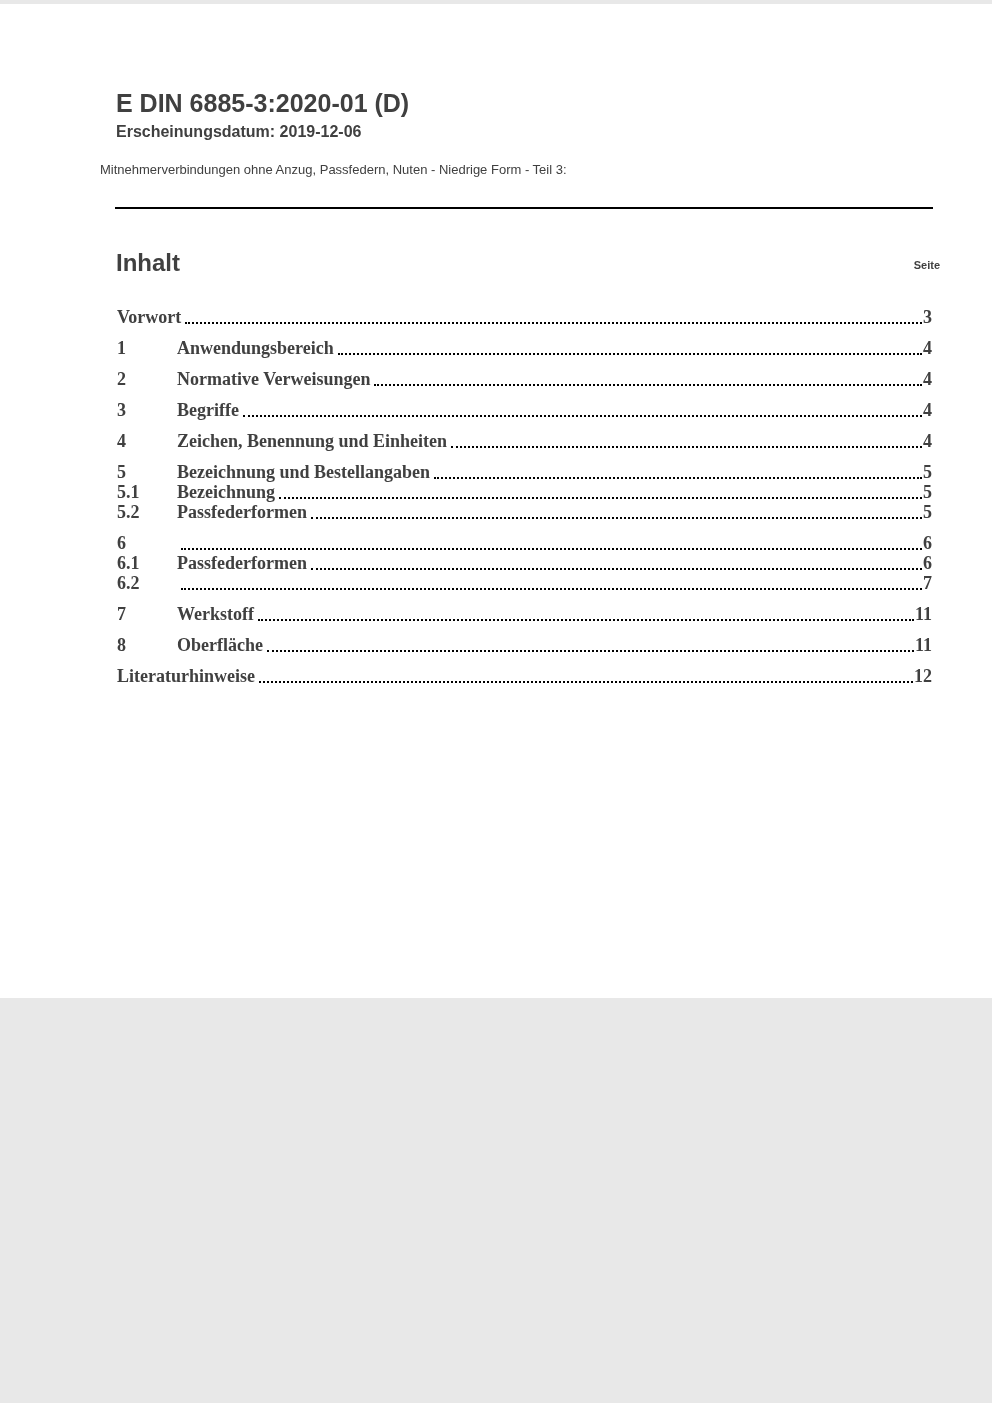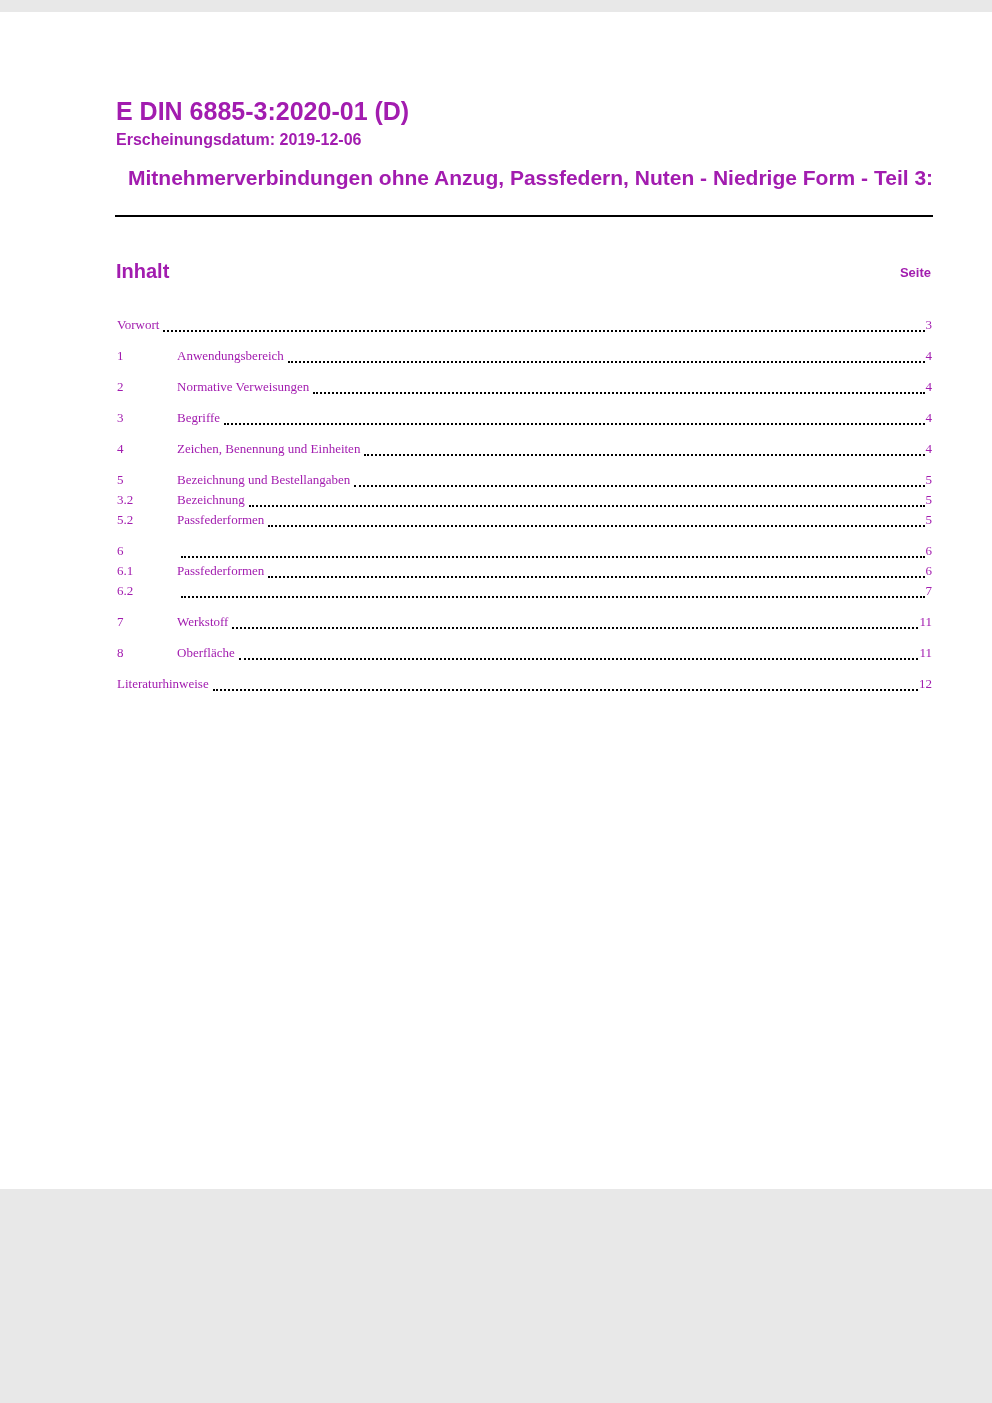--- a/index.html
+++ b/index.html
@@ -1,22 +1,22 @@
 <!DOCTYPE html>
 <html><head>
 <meta charset="utf-8">
 <style>
   html, body { margin: 0; padding: 0; background: #e8e8e8; }
   .page {
     position: relative;
     width: 992px;
-    height: 1177px;
-    margin: 12px auto;
+    height: 994px;
+    margin: 4px auto;
     background: #ffffff;
-    color: #a21caf;
+    color: #404040;
     font-family: "Liberation Sans", sans-serif;
     overflow: hidden;
   }
   .doc-title {
     position: absolute;
     left: 116px;
     top: 84px;
     font-weight: bold;
     font-size: 25px;
     line-height: 30px;
@@ -26,59 +26,59 @@
     position: absolute;
     left: 116px;
     top: 118px;
     font-weight: bold;
     font-size: 16px;
     line-height: 20px;
     white-space: nowrap;
   }
   .doc-subject {
     position: absolute;
-    left: 128px;
+    left: 100px;
     top: 155px;
     width: 830px;
-    font-weight: bold;
-    font-size: 21px;
+    font-weight: normal;
+    font-size: 13px;
     line-height: 21px;
   }
   .heading-rule {
     position: absolute;
     left: 115px;
     top: 203px;
     width: 818px;
     height: 2px;
     background: #000000;
   }
   .toc-title {
     position: absolute;
     left: 116px;
     top: 246px;
     font-weight: bold;
-    font-size: 20px;
+    font-size: 24px;
     line-height: 26px;
   }
   .seite-label {
     position: absolute;
-    right: 61px;
+    right: 52px;
     top: 252px;
     font-weight: bold;
-    font-size: 13px;
+    font-size: 11px;
     line-height: 18px;
   }
   .toc {
     position: absolute;
     left: 117px;
     right: 60px;
     top: 303px;
     font-family: "Liberation Serif", serif;
-    font-weight: normal;
-    font-size: 13px;
+    font-weight: bold;
+    font-size: 18px;
   }
   .toc-row {
     display: flex;
     height: 20px;
     line-height: 20px;
     margin-top: 0;
     white-space: nowrap;
   }
   .toc-row.main { margin-top: 11px; }
   .toc-row:first-child { margin-top: 0; }
@@ -167,21 +167,21 @@
     </div>
 
     <div class="toc-row main">
       <span class="toc-num">5</span>
       <span class="toc-label">Bezeichnung und Bestellangaben</span>
       <span class="toc-leader"></span>
       <span class="toc-page">5</span>
     </div>
 
     <div class="toc-row sub">
-      <span class="toc-num">3.2</span>
+      <span class="toc-num">5.1</span>
       <span class="toc-label">Bezeichnung</span>
       <span class="toc-leader"></span>
       <span class="toc-page">5</span>
     </div>
 
     <div class="toc-row sub">
       <span class="toc-num">5.2</span>
       <span class="toc-label">Passfederformen</span>
       <span class="toc-leader"></span>
       <span class="toc-page">5</span>

